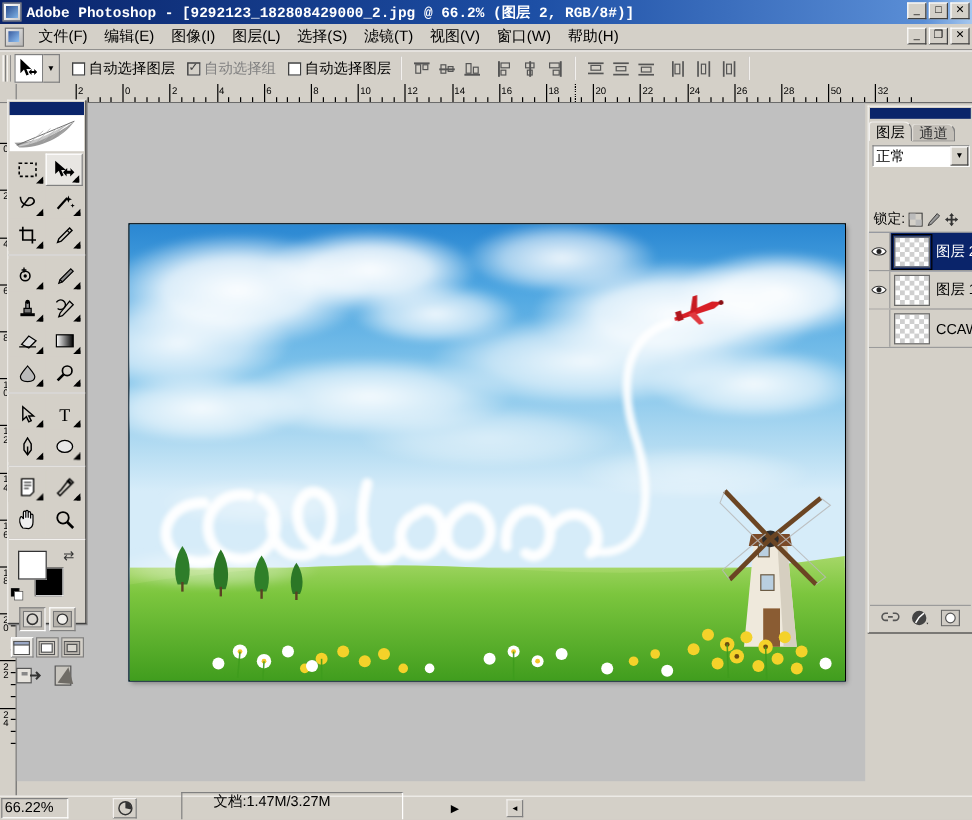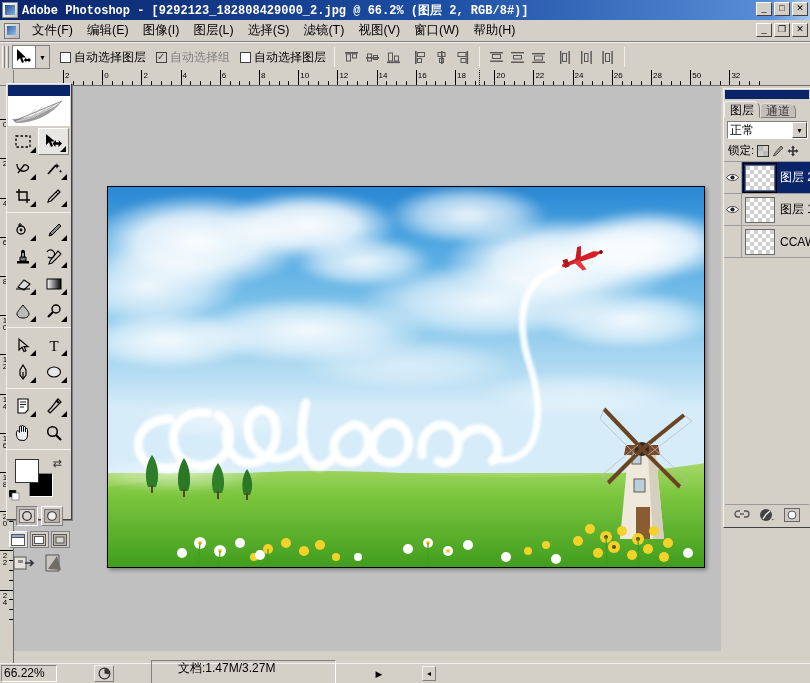--- a/index.html
+++ b/index.html
@@ -242,21 +242,21 @@
     background:#fff; align-items:center;
   }
   .lp-blend-text { flex:1; font-size:12px; padding-left:2px; white-space:nowrap; }
   .lp-blend-arrow {
     width:15px; height:16px; background:#d4d0c8;
     border:1px solid; border-color:#fff #404040 #404040 #fff;
     display:flex; align-items:center; justify-content:center; font-size:7px;
   }
   .lp-lock {
     display:flex; align-items:center; gap:3px; padding:4px 2px 3px 4px;
-    font-size:11.5px; white-space:nowrap;
+    font-size:11.5px; white-space:nowrap;margin-top:32px;
   }
   .lock-ico { width:12px; height:12px; flex:none; }
   .lp-list { border-top:1px solid #9b9b9b; }
   .lp-row {
     display:flex; align-items:center; height:32px;
     border-bottom:1px solid #9b9b9b;
   }
   .lp-row.sel { background:#0a246a; }
   .eye-cell {
     width:18px; height:31px; flex:none;

